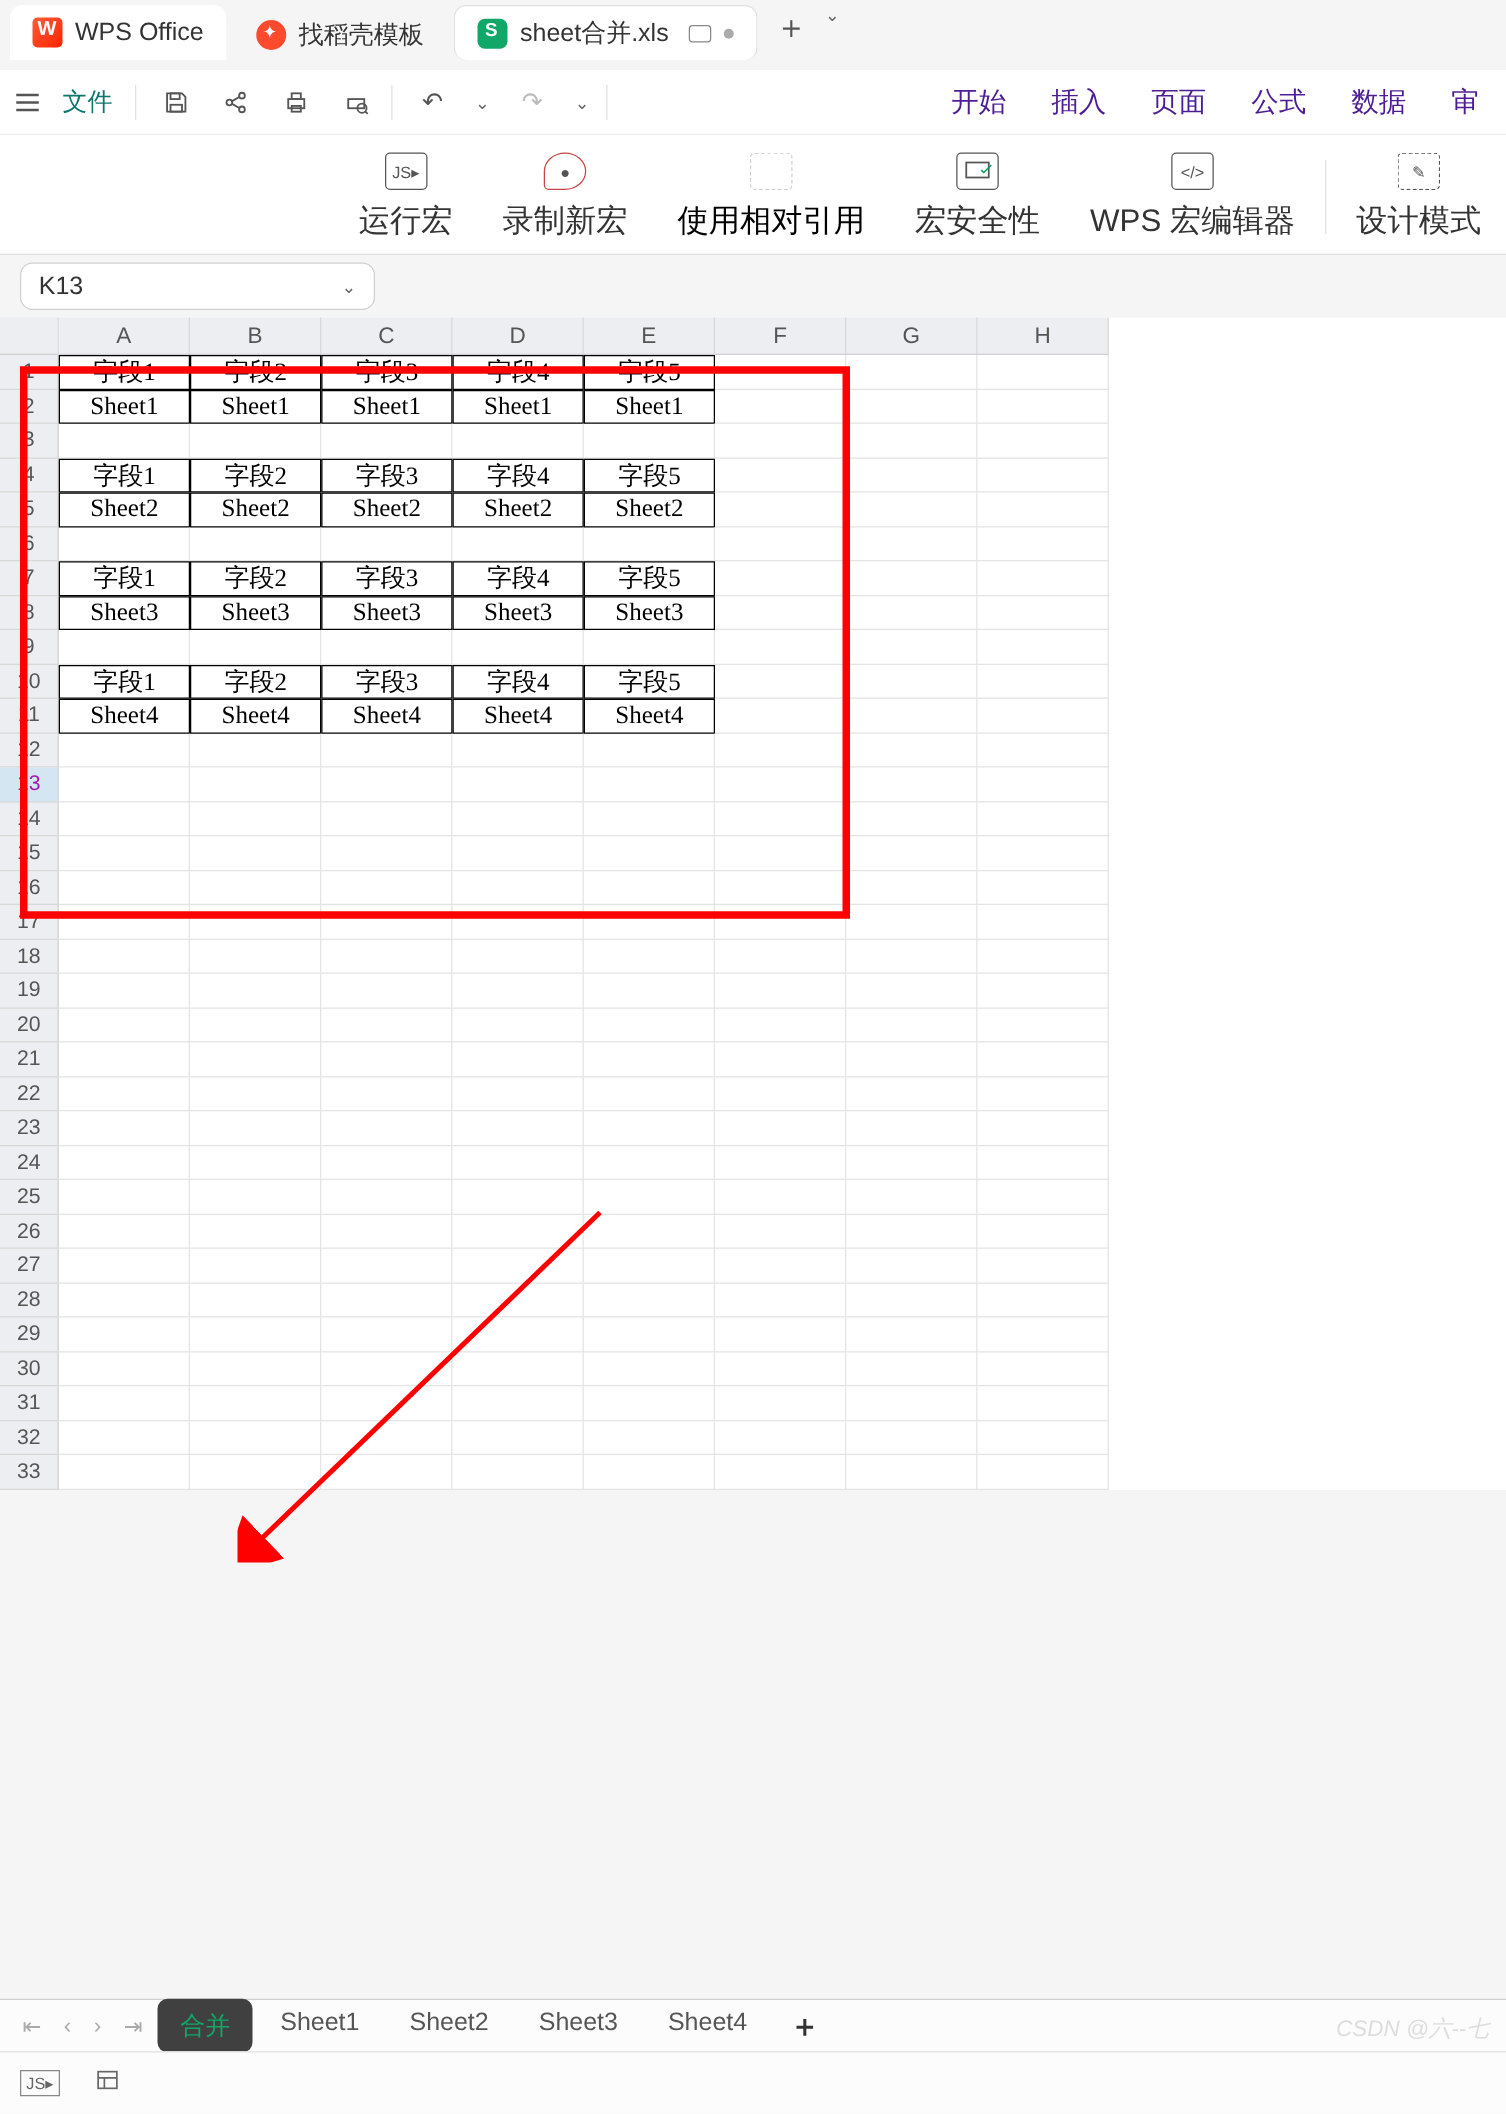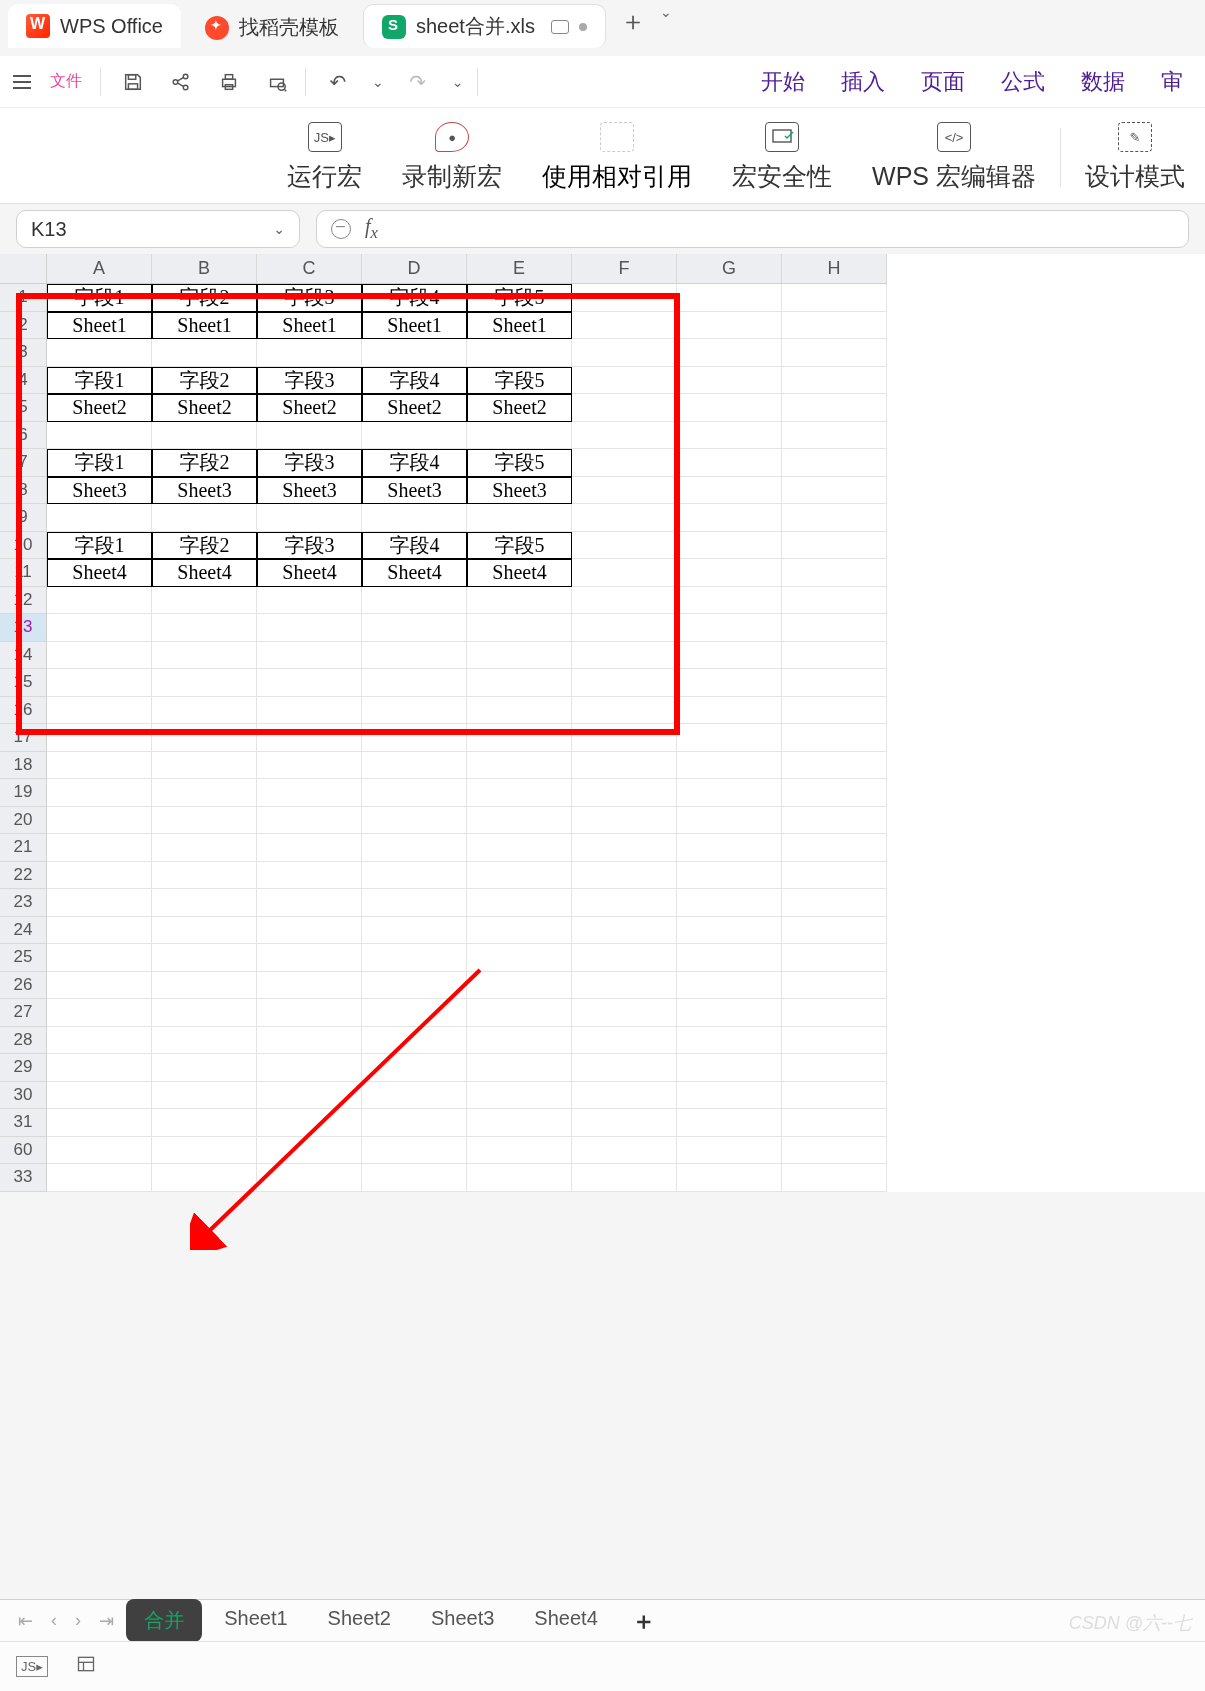--- a/index.html
+++ b/index.html
@@ -21,21 +21,21 @@
     .dropdown-icon { color: #666; font-size: 14px; }
     .box-icon { width: 18px; height: 14px; border: 1.5px solid #888; border-radius: 3px; display:inline-block;}
     .dot-icon { width: 8px; height: 8px; background: #aaa; border-radius: 50%; display:inline-block;}
 
     
     .menu-bar { display: flex; align-items: center; height: 52px; background: #fff; padding: 0 8px; gap: 4px; border-bottom: 1px solid #eee; }
     .menu-group-left { display: flex; align-items: center; gap: 14px; padding-right: 10px; border-right: 1px solid #e0e0e0; }
     .menu-icon { color: #555; font-size: 20px; display: flex; align-items: center; justify-content: center; width: 28px; height: 28px; }
     .hamburger { display: flex; flex-direction: column; gap: 4px; }
     .hamburger span { width: 18px; height: 2px; background: #555; }
-    .file-label { font-size: 16px; color: #ec4899; margin-right: 8px; }
+    .file-label { font-size: 20px; color: #0f766e; margin-right: 8px; }
     .qat { display: flex; gap: 20px; padding: 0 14px; border-right: 1px solid #e0e0e0; align-items: center;}
     .menu-tabs { display: flex; gap: 36px; margin-left: auto; padding-right: 14px;}
     .menu-tab { font-size: 22px; color: #4c1d95; }
 
     
     .ribbon { display: flex; background: #fff; padding: 14px 0 10px; gap: 0; border-bottom: 1px solid #e0e0e0; }
     .ribbon-spacer { flex: 1; }
     .ribbon-group { display: flex; flex-direction: column; align-items: center; gap: 8px; padding: 0 20px; }
     .ribbon-icon { width: 34px; height: 30px; border: 1.5px solid #555; border-radius: 4px; display: flex; align-items: center; justify-content: center; font-size: 13px; color: #555;}
     .ribbon-label { font-size: 25px; color: #333; }
@@ -194,25 +194,20 @@
   <div class="ribbon-group">
     <div class="ribbon-icon" style="border-style:dashed;">✎</div>
     <span class="ribbon-label">设计模式</span>
   </div>
 </div>
 
 <div class="formula-bar">
   <div class="name-box">
     <span>K13</span>
     <span class="dropdown-icon">⌄</span>
-  </div>
-  <div class="fx-box">
-    <span class="cancel-icon"></span>
-    <span class="fx-icon">f<sub>x</sub></span>
-    <span style="flex:1;"></span>
   </div>
 </div>
 
 <div class="grid-area">
   <div class="row-headers" id="row-headers">
     <div class="corner"></div>
   <div class="row-header">1</div>
       <div class="row-header">2</div>
       <div class="row-header">3</div>
       <div class="row-header">4</div>
@@ -236,21 +231,21 @@
       <div class="row-header">22</div>
       <div class="row-header">23</div>
       <div class="row-header">24</div>
       <div class="row-header">25</div>
       <div class="row-header">26</div>
       <div class="row-header">27</div>
       <div class="row-header">28</div>
       <div class="row-header">29</div>
       <div class="row-header">30</div>
       <div class="row-header">31</div>
-      <div class="row-header">60</div>
+      <div class="row-header">32</div>
       <div class="row-header">33</div>
     </div>
   <div style="display:flex; flex-direction:column;">
     <div class="col-headers" id="col-headers">
         <div class="col-header">A</div>
         <div class="col-header">B</div>
         <div class="col-header">C</div>
         <div class="col-header">D</div>
         <div class="col-header">E</div>
         <div class="col-header">F</div>

